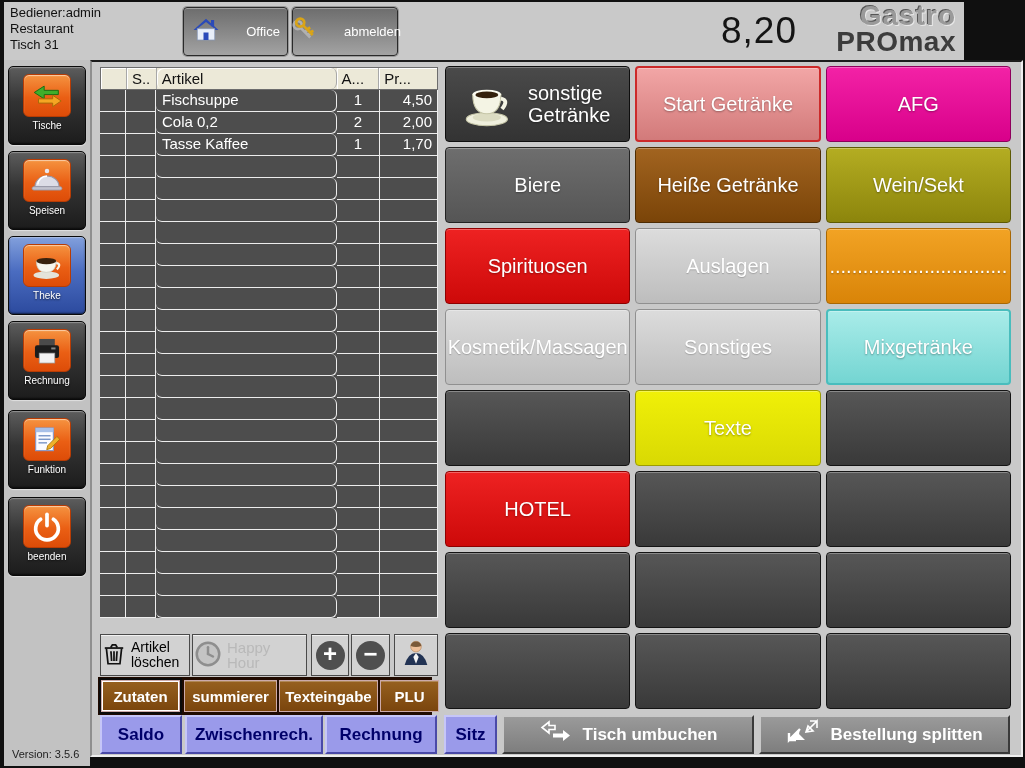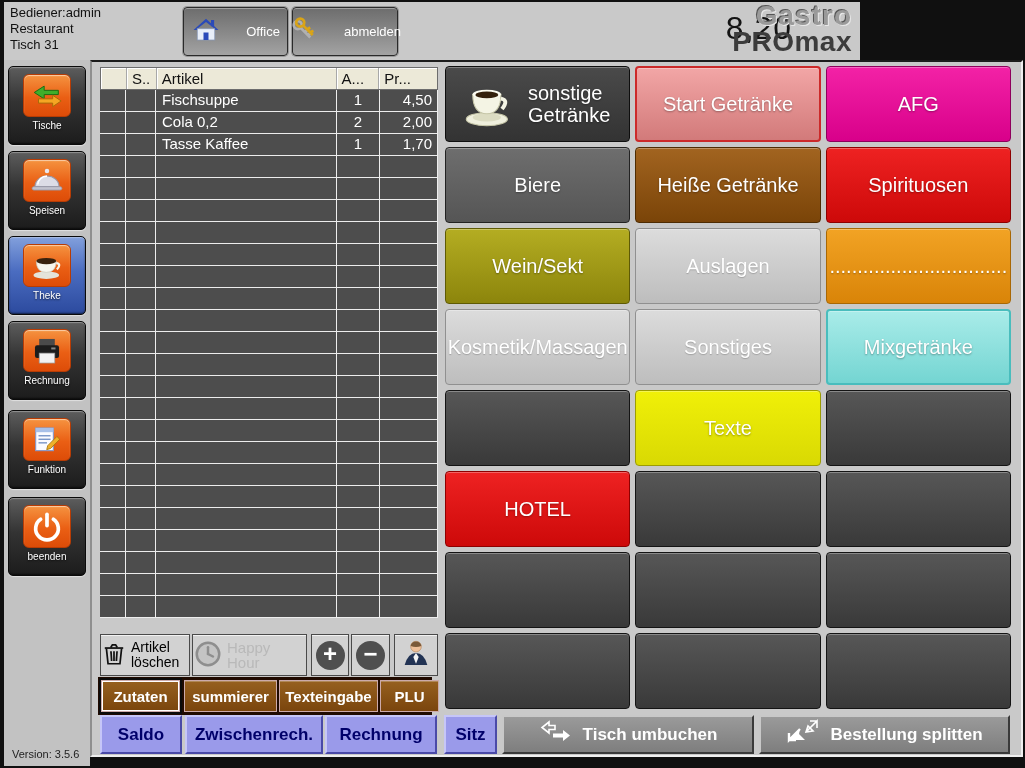--- a/index.html
+++ b/index.html
@@ -1,28 +1,28 @@
 <!DOCTYPE html>
 <html><head>
 <meta charset="utf-8">
 <style>
   * { margin:0; padding:0; box-sizing:border-box; font-family:"Liberation Sans", sans-serif; }
   html,body { width:1025px; height:768px; overflow:hidden; background:#101010; }
   .screen { position:relative; width:1025px; height:768px; background:#101010; }
 
   
-  .topbar { position:absolute; left:4px; top:2px; width:856px; height:58px; background:#c9c9c9; }
+  .topbar { position:absolute; left:4px; top:2px; width:960px; height:58px; background:#c9c9c9; }
   .operator { position:absolute; left:6px; top:3px; font-size:13px; color:#111; line-height:1.22; }
   .hdr-btn { position:absolute; top:5px; height:49px; background:linear-gradient(180deg,#6d6d6d 0%,#8a8a8a 55%,#a3a3a3 100%);
              border:1px solid #2a2a2a; border-radius:4px; box-shadow:inset 0 1px 0 rgba(255,255,255,.35), 0 0 0 1px #999;
              display:flex; align-items:center; justify-content:center; gap:25px; color:#fff; font-size:13px; cursor:pointer; }
   .hdr-btn svg { width:30px; height:30px; }
   .btn-office { left:179px; width:105px; }
   .btn-logout { left:288px; width:106px; }
-  .total { position:absolute; left:600px; top:8px; width:310px; text-align:center; font-size:32px; color:#141414; letter-spacing:1px; }
+  .total { position:absolute; left:600px; top:8px; width:310px; text-align:center; font-size:37px; color:#141414; letter-spacing:1px; }
   .logo { position:absolute; right:8px; top:1px; text-align:right; line-height:0.92; }
   .logo .l1 { font-size:28px; font-weight:bold; color:#9a9a9a; letter-spacing:1px;
               text-shadow:1px 1px 0 #e8e8e8, -1px -1px 0 #555; }
   .logo .l2 { font-size:28px; font-weight:bold; color:#3c3c3c; letter-spacing:0.5px; }
 
   
   .sidebar { position:absolute; left:4px; top:60px; width:86px; height:706px; background:#c2c2c2; }
   .side-btn { position:absolute; left:4px; width:78px; height:79px; border-radius:5px; cursor:pointer;
               background:linear-gradient(180deg,#5d5d5d 0%,#333 45%,#1c1c1c 100%);
               border:1px solid #0a0a0a; box-shadow:inset 0 1px 1px rgba(255,255,255,.35), inset 0 -1px 2px rgba(0,0,0,.6), 0 1px 1px rgba(255,255,255,.5);
@@ -39,21 +39,21 @@
   .main { position:absolute; left:90px; top:60px; width:933px; height:697px; background:#c9c9c9;
           border:2px solid; border-color:#1c1c1c #efefef #efefef #8f8f8f; }
 
   
   .otable { position:absolute; left:8px; top:5px; width:338px; }
   .t-head { display:flex; height:23px; background:#ece9d8; border:1px solid #6d6d6d; }
   .t-head .hc { font-size:15px; color:#111; padding:2px 0 0 5px; border-right:1px solid #a8a8a8; box-shadow:inset 1px 1px 0 #fff; overflow:hidden; white-space:nowrap; }
   .t-row { display:flex; height:22px; background:#4d4d4d; }
   .t-row .c { border-right:1px solid #ededed; border-bottom:1px solid #ededed; color:#fff; font-size:15px;
               overflow:hidden; white-space:nowrap; padding-top:1px; }
-  .cw0{width:26px;} .cw1{width:30px;} .cw2{width:181px;} .cw3{width:43px;} .cw4{width:58px;}
+  .cw0{width:26px;} .cw1{width:30px;} .cw2{width:181px;border-radius:6px;} .cw3{width:43px;} .cw4{width:58px;}
   .c.artikel{ padding-left:6px; } .c.qty{ text-align:center; } .c.price{ text-align:right; padding-right:5px; }
 
   
   .tool-btn { position:absolute; top:572px; height:42px; background:#d2d2d2; border:1px solid #4a4a4a;
               box-shadow:inset 0 1px 0 #f2f2f2; display:flex; align-items:center; justify-content:center; gap:4px; cursor:pointer; overflow:hidden; }
   .tb-delete { left:8px; width:90px; font-size:14px; color:#000; line-height:1.05; }
   .tb-happy { left:100px; width:115px; color:#b9b9b9; font-size:15px; line-height:1.0; }
   .tb-plus { left:219px; width:38px; } .tb-minus { left:259px; width:39px; } .tb-person { left:302px; width:44px; }
   .circ { width:29px; height:29px; border-radius:50%; background:#4f4f4f; color:#fff; font-size:24px; font-weight:bold;
           display:flex; align-items:center; justify-content:center; line-height:1; padding-bottom:2px; }
@@ -514,25 +514,25 @@
         </div>
         <div class="cat-btn s-magenta">
           <span>AFG</span>
         </div>
         <div class="cat-btn s-gray">
           <span>Biere</span>
         </div>
         <div class="cat-btn s-brown">
           <span>Heiße Getränke</span>
         </div>
+        <div class="cat-btn s-olive">
+          <span>Wein/Sekt</span>
+        </div>
         <div class="cat-btn s-red">
           <span>Spirituosen</span>
-        </div>
-        <div class="cat-btn s-olive">
-          <span>Wein/Sekt</span>
         </div>
         <div class="cat-btn s-silver">
           <span>Auslagen</span>
         </div>
         <div class="cat-btn s-orange">
           <span>................................</span>
         </div>
         <div class="cat-btn s-silver">
           <span>Kosmetik/Massagen</span>
         </div>

